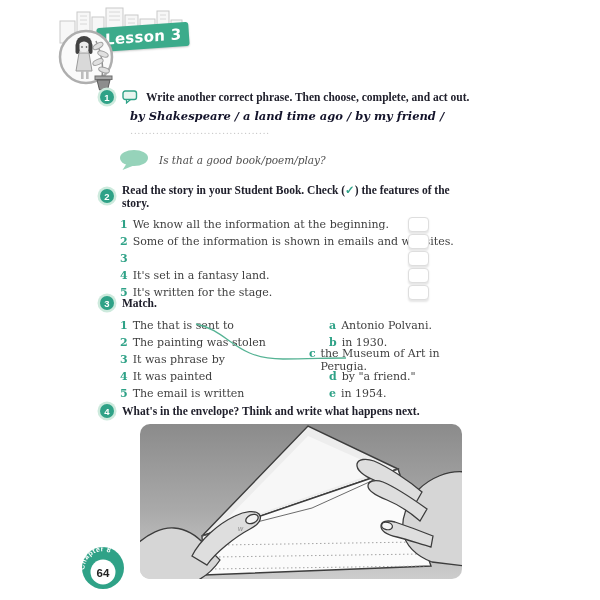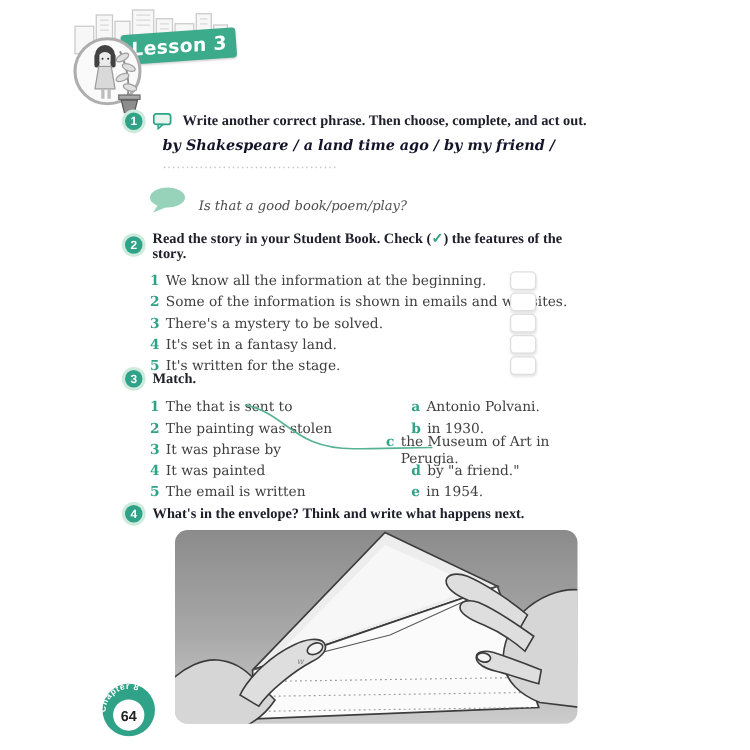--- a/index.html
+++ b/index.html
@@ -22,21 +22,21 @@
               font-size:9.5px;font-weight:bold;display:flex;align-items:center;justify-content:center;
               box-shadow:0 0 0 2.5px #cdeadd;}
   .ex-heading{font-weight:bold;font-size:11.5px;color:#20202c;font-family:Liberation Serif, serif;}
   .check{color:#2fa287;font-weight:bold;}
 
   .prompt{margin:5px 0 0 30px;font-family:"DejaVu Serif",serif;font-style:italic;font-weight:bold;
           font-size:11.5px;color:#13132a;}
   .dots{color:#c8c8c8;font-size:10px;letter-spacing:.5px;font-style:normal;font-weight:normal;}
 
   .dialogue{margin:12px 0 0 18px;display:flex;flex-direction:column;gap:8px;}
-  .dialogue-row{display:flex;align-items:flex-end;gap:9px;}
+  .dialogue-row{display:flex;align-items:center;gap:9px;}
   .dialogue-text{font-family:"DejaVu Serif",serif;font-style:italic;font-size:10.5px;color:#4e4e4e;}
 
   .items{margin:7px 0 0 0;}
   .item-row{position:relative;display:flex;gap:5px;height:17px;align-items:center;
             font-family:"DejaVu Serif",serif;font-size:11px;color:#3f3f3f;padding-left:20px;}
   .item-num{color:#2fa287;font-weight:bold;font-family:"DejaVu Serif",serif;}
   .checkbox{position:absolute;left:308px;top:1px;width:19px;height:13px;background:#fff;
             border:1.6px solid #dedede;border-radius:4px;box-shadow:0 1.5px 2px rgba(0,0,0,.10);}
 
   .match-area{position:relative;margin-top:7px;}
@@ -146,21 +146,20 @@
         <span>We know all the information at the beginning.</span>
         <span class="checkbox"></span>
       </div>
       <div class="item-row">
         <span class="item-num">2</span>
         <span>Some of the information is shown in emails and websites.</span>
         <span class="checkbox"></span>
       </div>
       <div class="item-row">
         <span class="item-num">3</span>
-        <span>There's a mystery to be solved.</span>
         <span class="checkbox"></span>
       </div>
       <div class="item-row">
         <span class="item-num">4</span>
         <span>It's set in a fantasy land.</span>
         <span class="checkbox"></span>
       </div>
       <div class="item-row">
         <span class="item-num">5</span>
         <span>It's written for the stage.</span>

